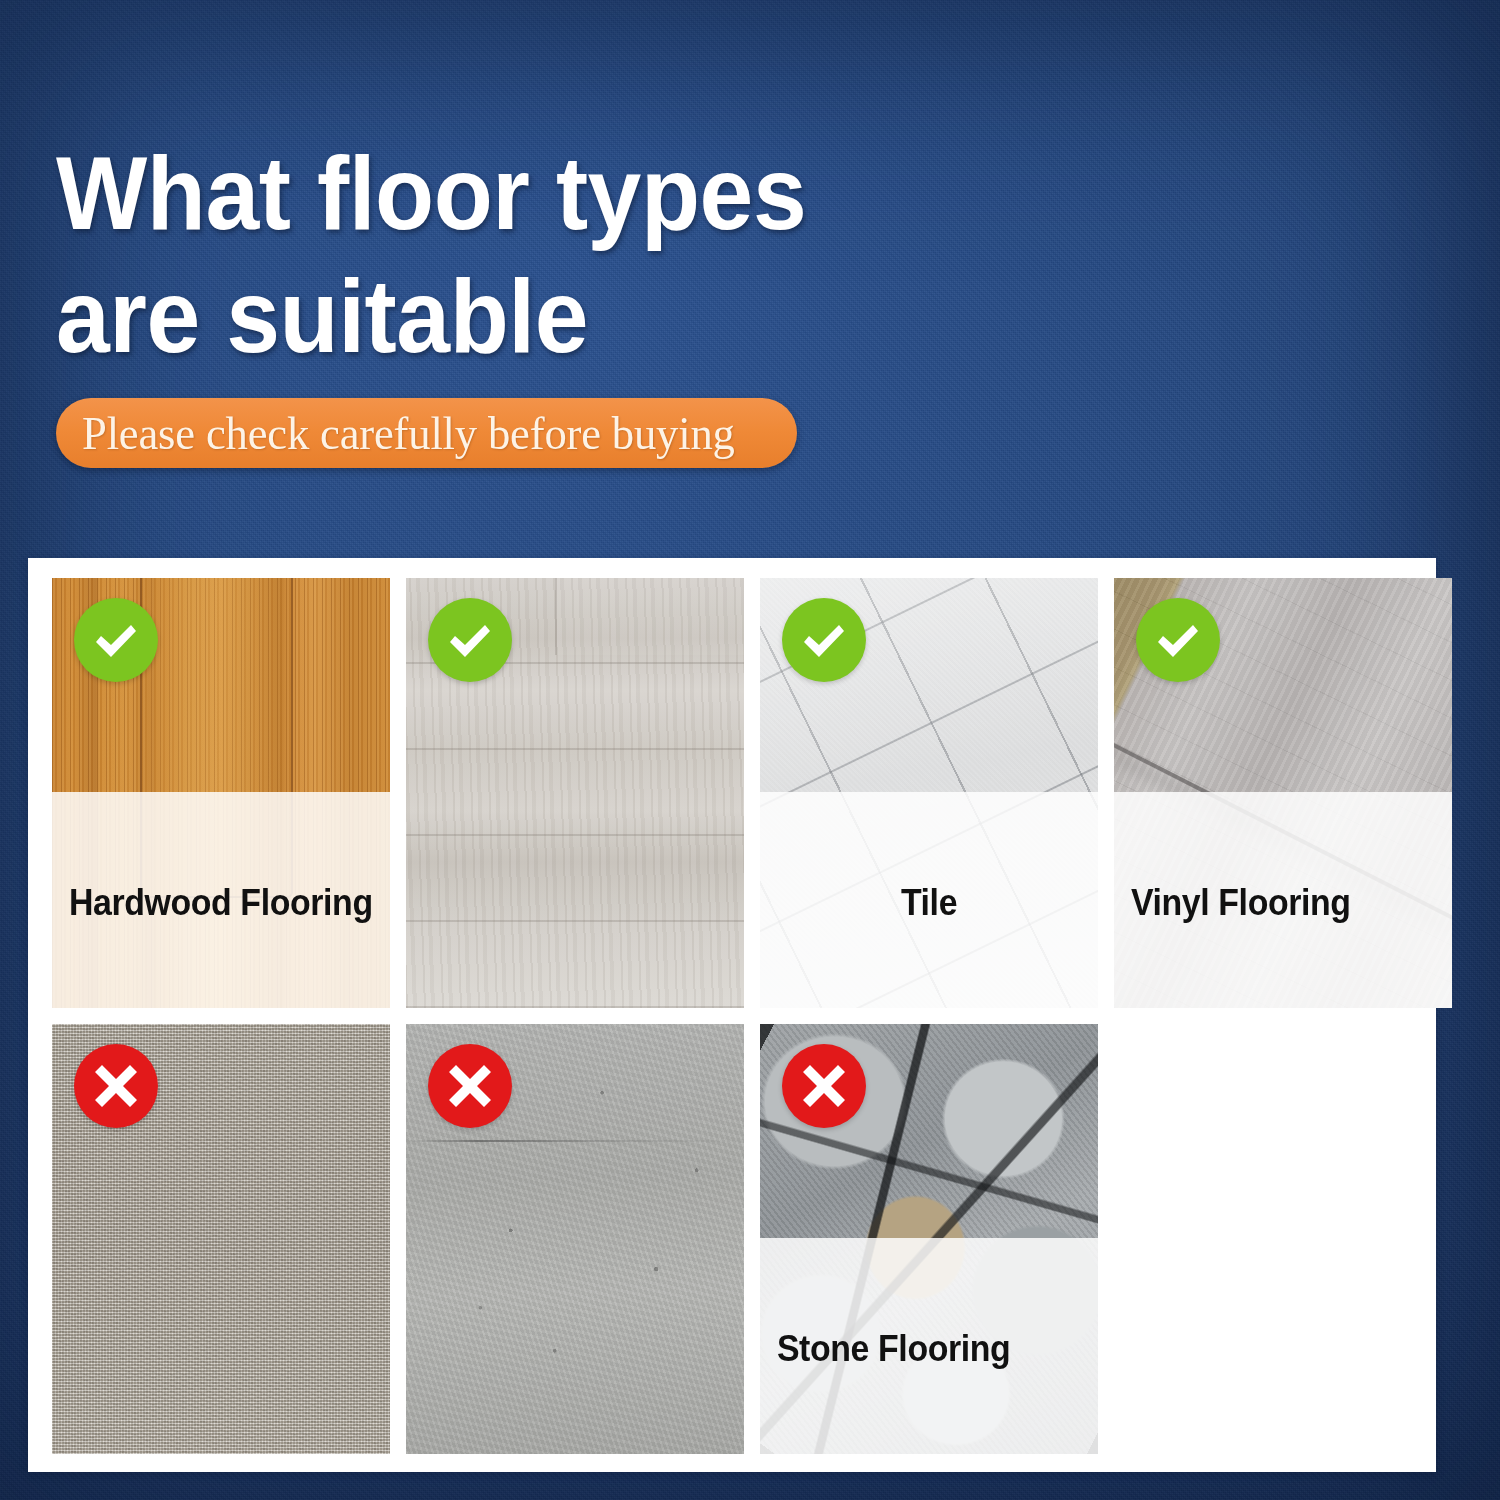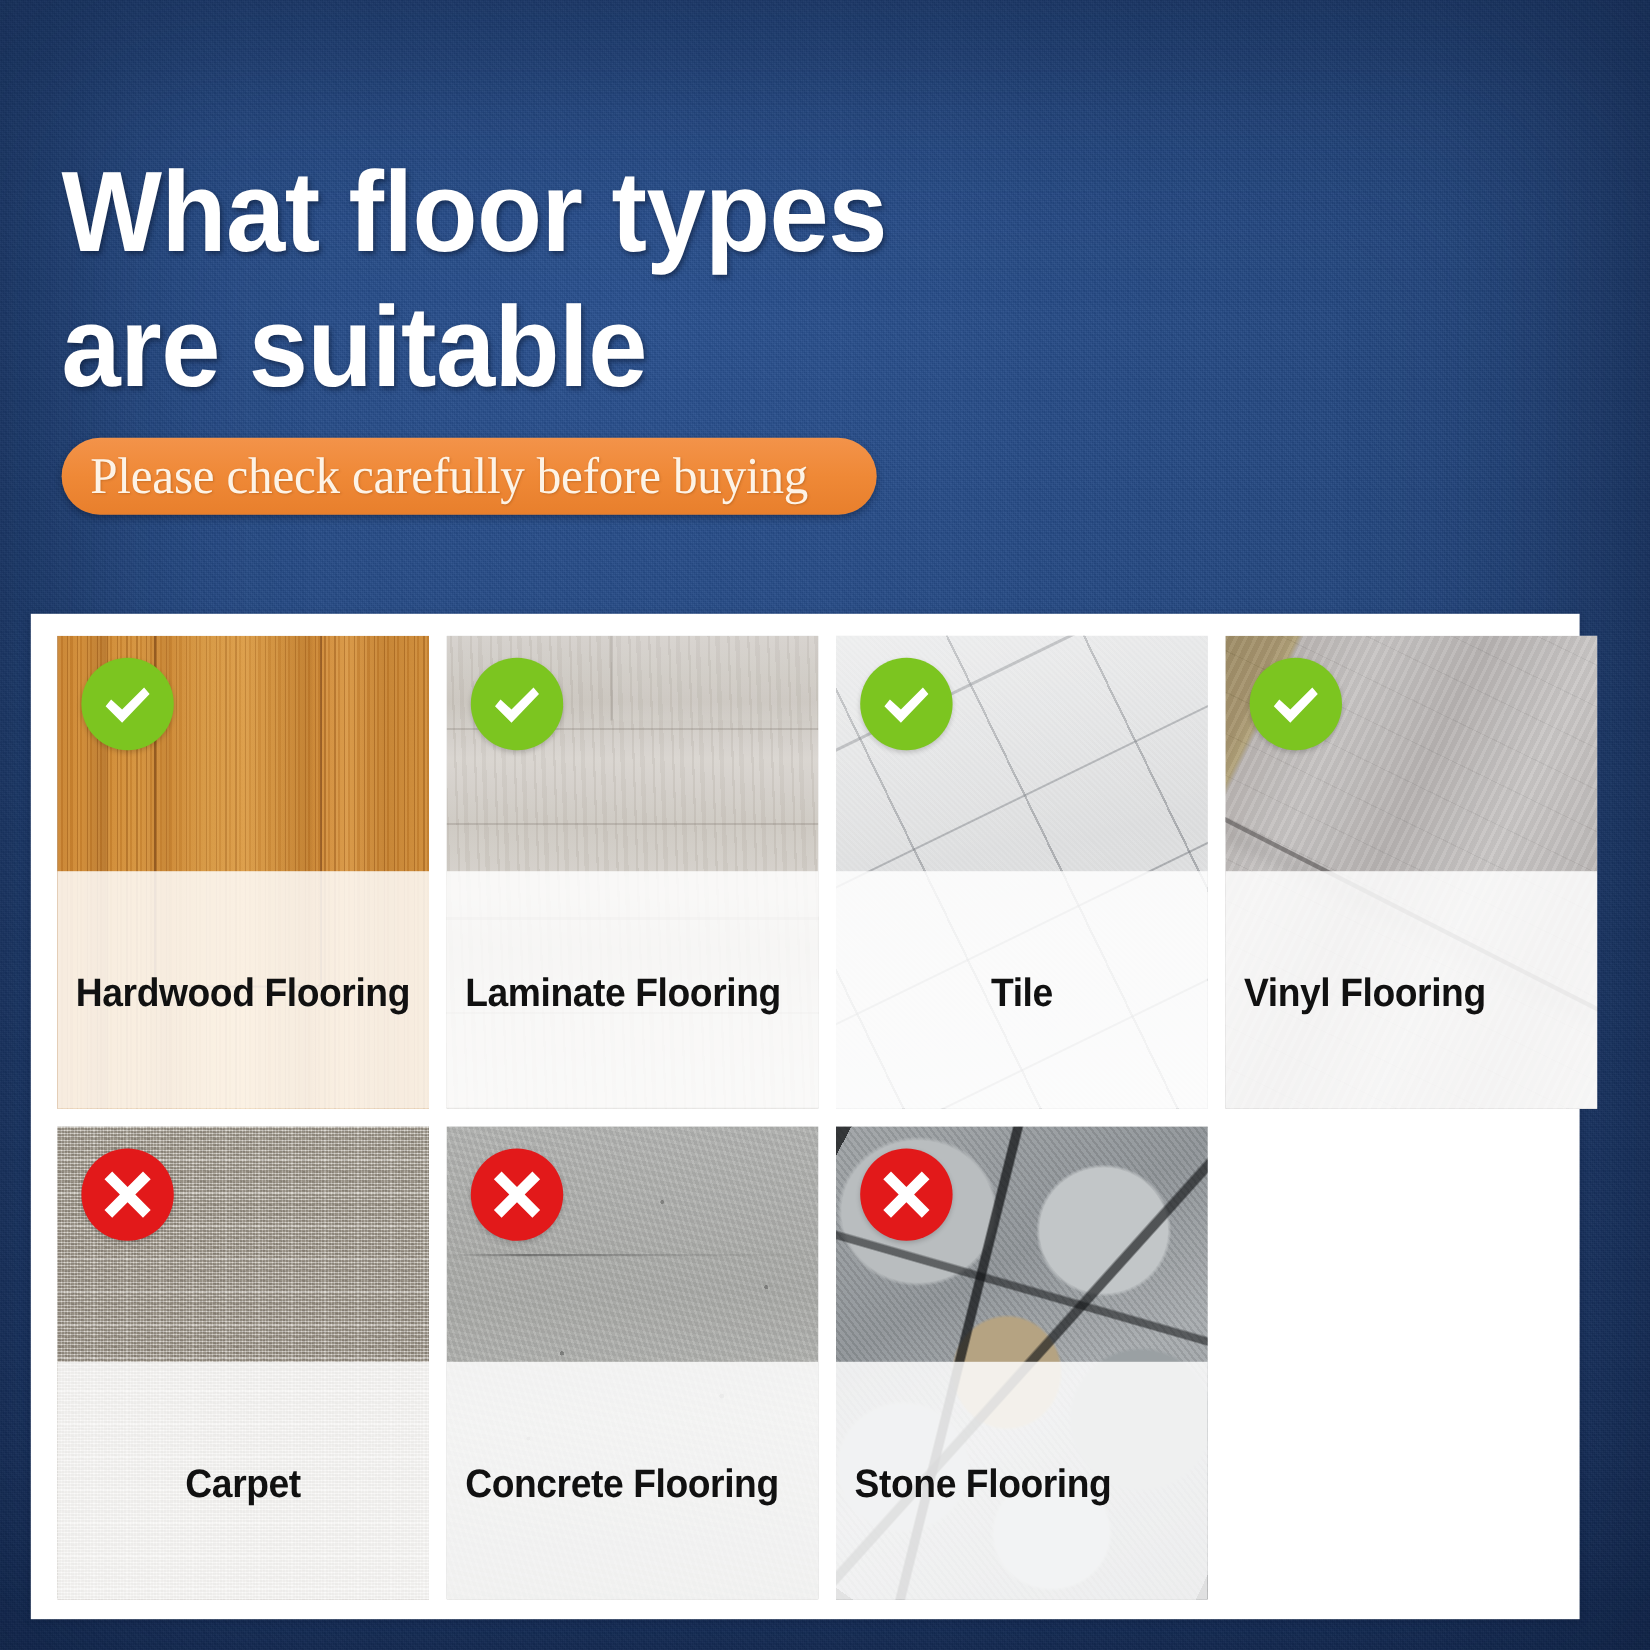--- a/index.html
+++ b/index.html
@@ -403,23 +403,20 @@
             <span class="txt">Hardwood Flooring</span>
           </div>
         </div>
         <div class="card">
           <div class="card-photo tex-laminate"></div>
           <div class="badge ok">
             <svg width="56" height="56" viewBox="0 0 56 56" aria-hidden="true">
               <path d="M8 30 L13 24 L23 33 L43 13 L48 19 L23 45 Z" fill="#ffffff"></path>
             </svg>
           </div>
-          <div class="card-label align-left">
-            <span class="txt">Laminate Flooring</span>
-          </div>
         </div>
         <div class="card">
           <div class="card-photo tex-tile"></div>
           <div class="badge ok">
             <svg width="56" height="56" viewBox="0 0 56 56" aria-hidden="true">
               <path d="M8 30 L13 24 L23 33 L43 13 L48 19 L23 45 Z" fill="#ffffff"></path>
             </svg>
           </div>
           <div class="card-label align-center">
             <span class="txt">Tile</span>
@@ -436,34 +433,28 @@
             <span class="txt">Vinyl Flooring</span>
           </div>
         </div>
         <div class="card">
           <div class="card-photo tex-carpet"></div>
           <div class="badge bad">
             <svg width="52" height="52" viewBox="0 0 52 52" aria-hidden="true">
               <path d="M12 5 L26 19 L40 5 L47 12 L33 26 L47 40 L40 47 L26 33 L12 47 L5 40 L19 26 L5 12 Z" fill="#ffffff"></path>
             </svg>
           </div>
-          <div class="card-label align-center">
-            <span class="txt">Carpet</span>
-          </div>
         </div>
         <div class="card">
           <div class="card-photo tex-concrete"></div>
           <div class="badge bad">
             <svg width="52" height="52" viewBox="0 0 52 52" aria-hidden="true">
               <path d="M12 5 L26 19 L40 5 L47 12 L33 26 L47 40 L40 47 L26 33 L12 47 L5 40 L19 26 L5 12 Z" fill="#ffffff"></path>
             </svg>
           </div>
-          <div class="card-label align-left">
-            <span class="txt">Concrete Flooring</span>
-          </div>
         </div>
         <div class="card">
           <div class="card-photo tex-stone"></div>
           <div class="badge bad">
             <svg width="52" height="52" viewBox="0 0 52 52" aria-hidden="true">
               <path d="M12 5 L26 19 L40 5 L47 12 L33 26 L47 40 L40 47 L26 33 L12 47 L5 40 L19 26 L5 12 Z" fill="#ffffff"></path>
             </svg>
           </div>
           <div class="card-label align-left">
             <span class="txt">Stone Flooring</span>

